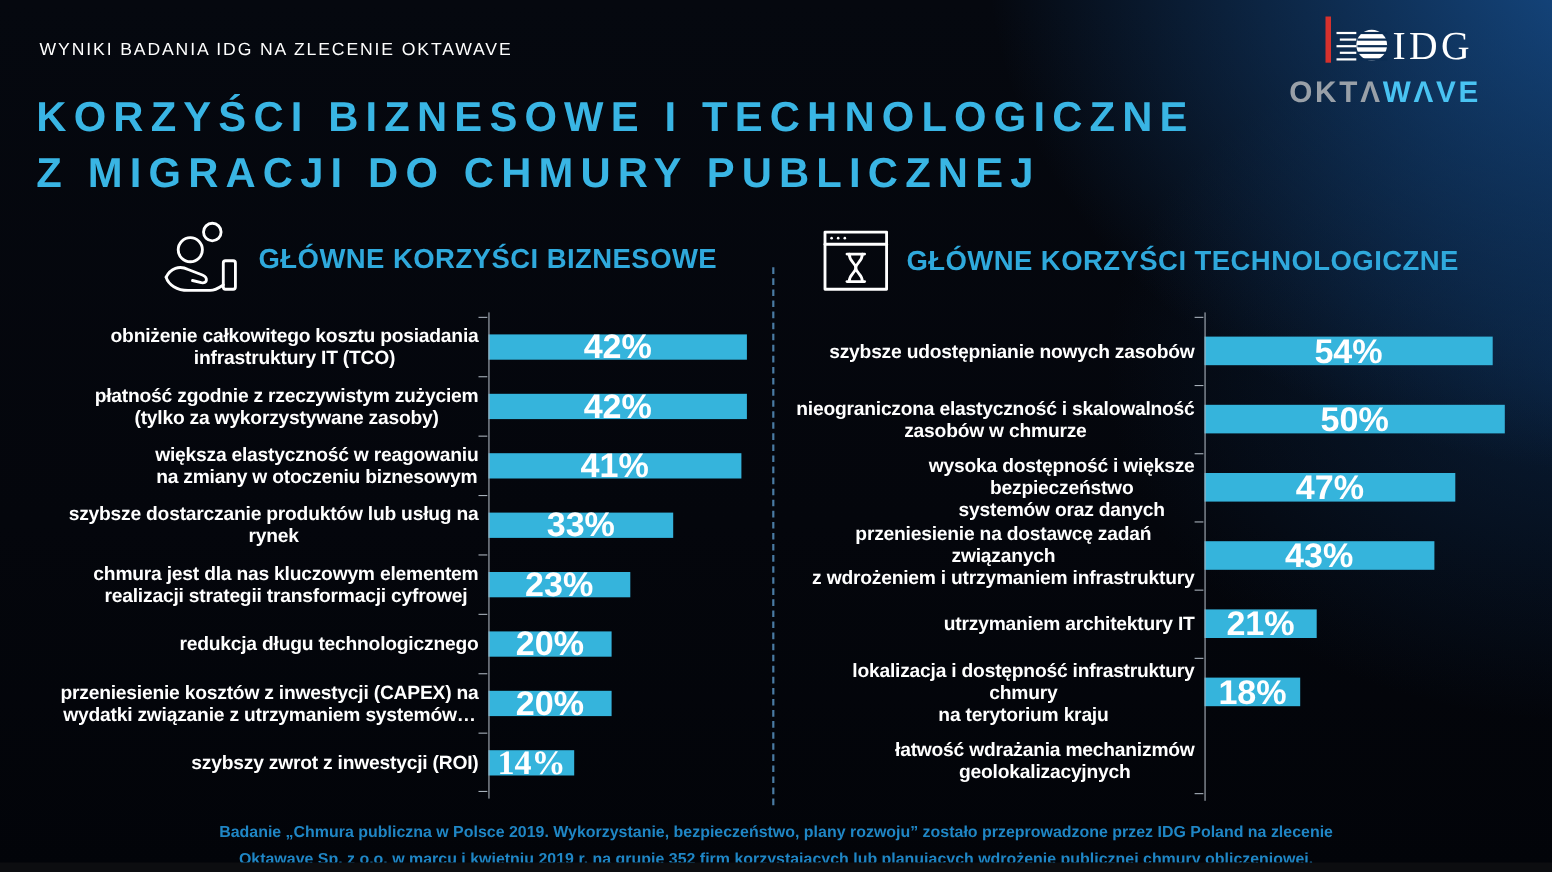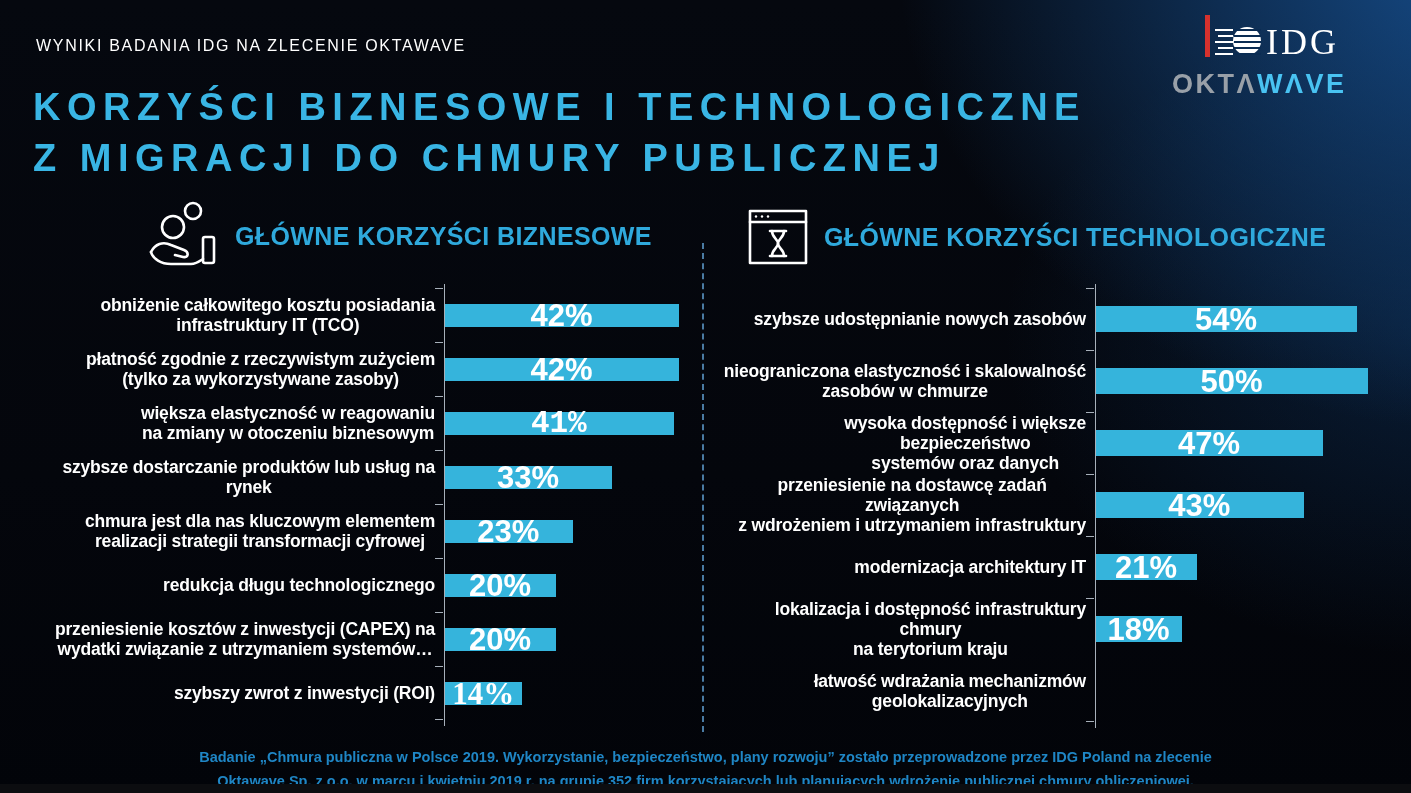--- a/index.html
+++ b/index.html
@@ -133,21 +133,21 @@
               <span class="val" style="color: rgb(255, 255, 255);">42%</span>
             </div>
           </div>
         </div>
         <div class="row">
           <div class="cat-label">
             <span>większa elastyczność w reagowaniu
 na zmiany w otoczeniu biznesowym</span>
           </div>
           <div class="track">
-            <div class="bar" style="width: 229.6px; background: rgb(53, 180, 220); font-family: Liberation Mono, monospace;">
+            <div class="bar" style="width: 229.6px; background: rgb(53, 180, 220);">
               <span class="val" style="color: rgb(255, 255, 255);">41%</span>
             </div>
           </div>
         </div>
         <div class="row">
           <div class="cat-label">
             <span>szybsze dostarczanie produktów lub usług na
 rynek</span>
           </div>
           <div class="track">
@@ -244,21 +244,21 @@
 z wdrożeniem i utrzymaniem infrastruktury</span>
           </div>
           <div class="track">
             <div class="bar" style="width: 208.55px; background: rgb(53, 180, 220);">
               <span class="val" style="color: rgb(255, 255, 255);">43%</span>
             </div>
           </div>
         </div>
         <div class="row">
           <div class="cat-label">
-            <span>modernizacja architektury IT</span>
+            <span>utrzymaniem architektury IT</span>
           </div>
           <div class="track">
             <div class="bar" style="width: 101.85px; background: rgb(53, 180, 220);">
               <span class="val" style="color: rgb(255, 255, 255);">21%</span>
             </div>
           </div>
         </div>
         <div class="row">
           <div class="cat-label">
             <span>lokalizacja i dostępność infrastruktury

